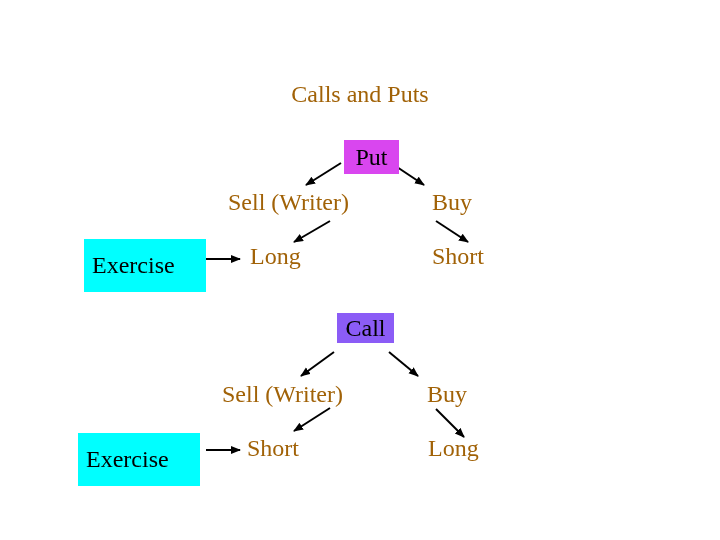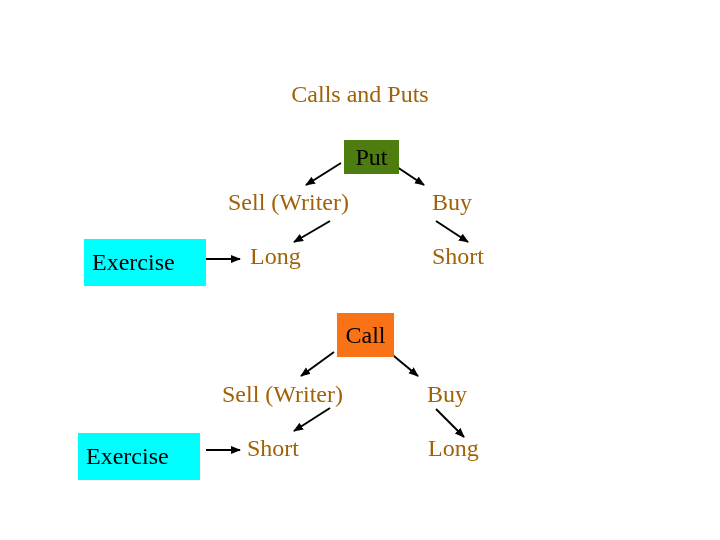--- a/index.html
+++ b/index.html
@@ -42,33 +42,33 @@
     align-items: center;
     justify-content: center;
     font-size: 24px;
     white-space: nowrap;
   }
   .put-box {
     left: 344px;
     top: 140px;
     width: 55px;
     height: 34px;
-    background: #4d7c0f;
+    background: #d946ef;
   }
   .call-box {
     left: 337px;
     top: 313px;
     width: 57px;
-    height: 44px;
-    background: #f97316;
+    height: 30px;
+    background: #8b5cf6;
   }
   .exercise-box {
     background: #00ffff;
     width: 122px;
-    height: 47px;
+    height: 53px;
     justify-content: flex-start;
     padding-left: 8px;
     box-sizing: border-box;
   }
   .exercise-1 { left: 84px; top: 239px; }
   .exercise-2 { left: 78px; top: 433px; }
 
   .sell-1  { left: 228px; top: 190px; }
   .buy-1   { left: 432px; top: 190px; }
   .long-1  { left: 250px; top: 244px; }

